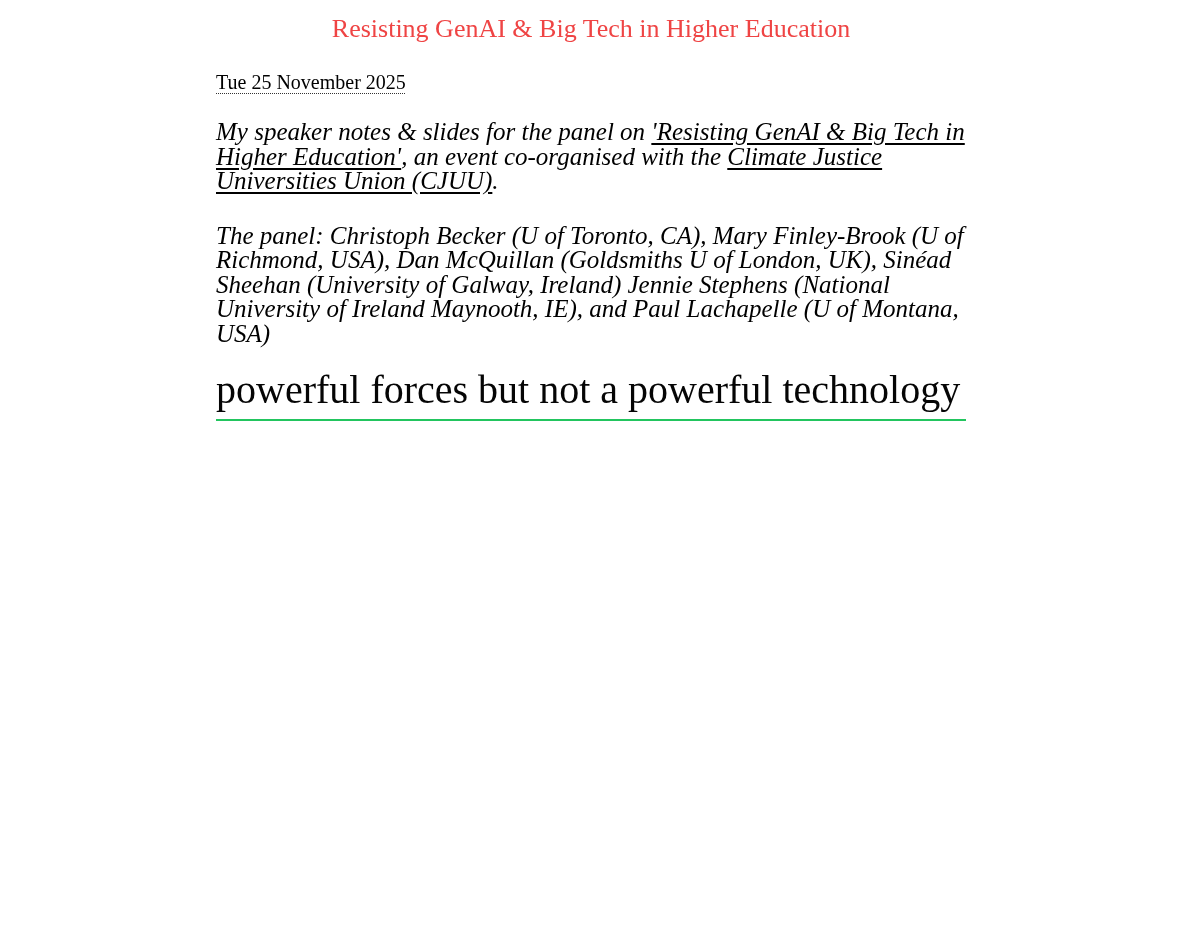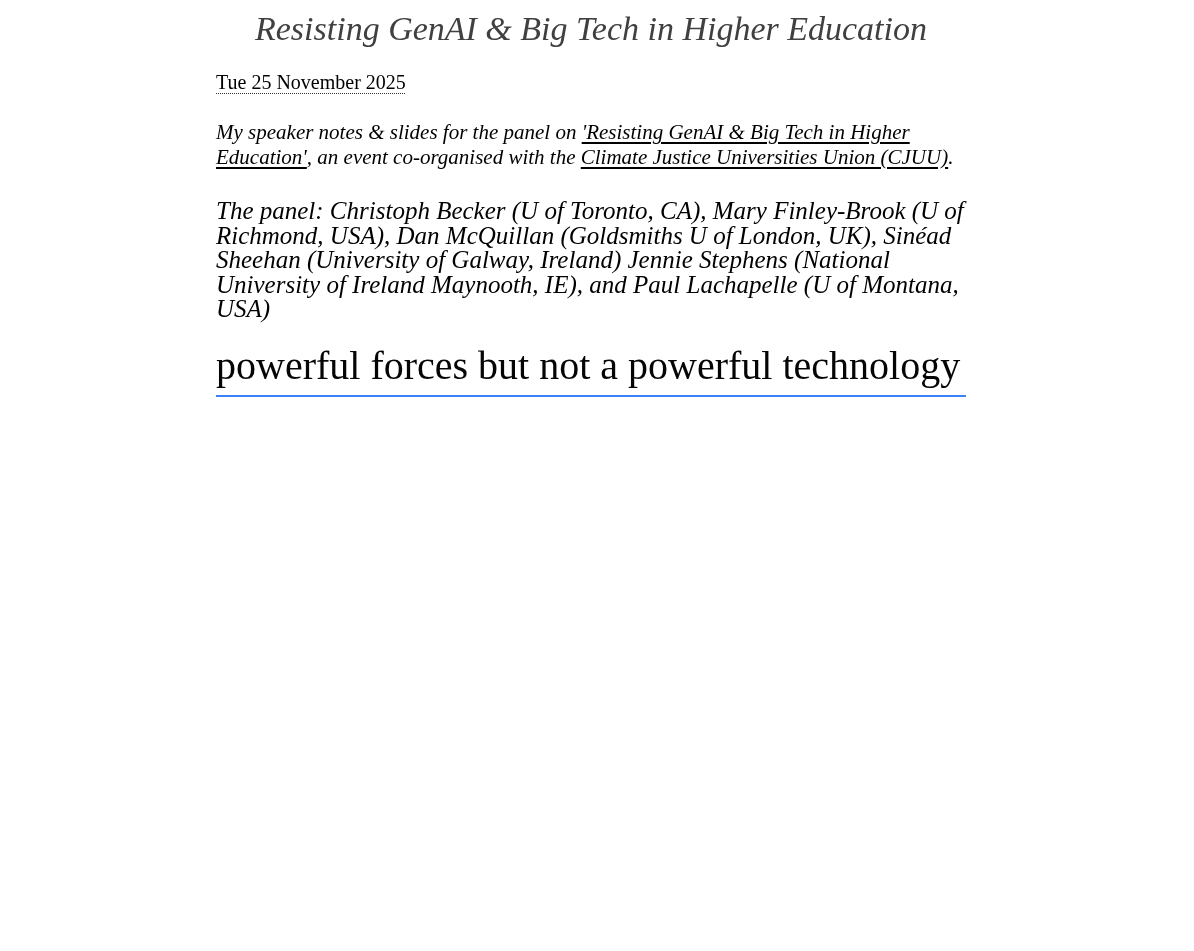--- a/index.html
+++ b/index.html
@@ -10,39 +10,38 @@
     background: #ffffff;
     font-family: "Liberation Serif", serif;
     color: #000000;
   }
   .content {
     margin-left: 216px;
     width: 750px;
     padding-top: 12px;
   }
   .site-title {
-    font-size: 34px;
+    font-size: 26px;
     line-height: 33px;
-    font-style: italic;
     font-weight: 400;
-    color: #404040;
+    color: #ef4444;
     text-align: center;
   }
   .post-date {
     margin-top: 25px;
     font-size: 20px;
     line-height: 24px;
     color: #000;
     text-decoration: underline dotted 1px #333;
     text-underline-offset: 4px;
     display: inline-block;
   }
   .intro-paragraph {
     margin-top: 26px;
-    font-size: 21px;
+    font-size: 25px;
     line-height: 24.5px;
     font-style: italic;
   }
   .panel-paragraph {
     margin-top: 30px;
     font-size: 25px;
     line-height: 24.5px;
     font-style: italic;
   }
   .intro-paragraph a {
@@ -51,21 +50,21 @@
     text-underline-offset: 3px;
     cursor: pointer;
   }
   .section-heading {
     margin-top: 20px;
     font-size: 40px;
     line-height: 48px;
     font-weight: 400;
     color: #050505;
     padding-bottom: 5px;
-    border-bottom: 2px solid #3b82f6;
+    border-bottom: 2px solid #22c55e;
   }
   .figure {
     position: relative;
     margin: 1px auto 0 auto;
     width: 508px;
     height: 560px;
     background-color: #0d0d0d;
     background-image:
       linear-gradient(rgba(255,255,255,0.10) 1px, transparent 1px),
       linear-gradient(90deg, rgba(255,255,255,0.10) 1px, transparent 1px),

